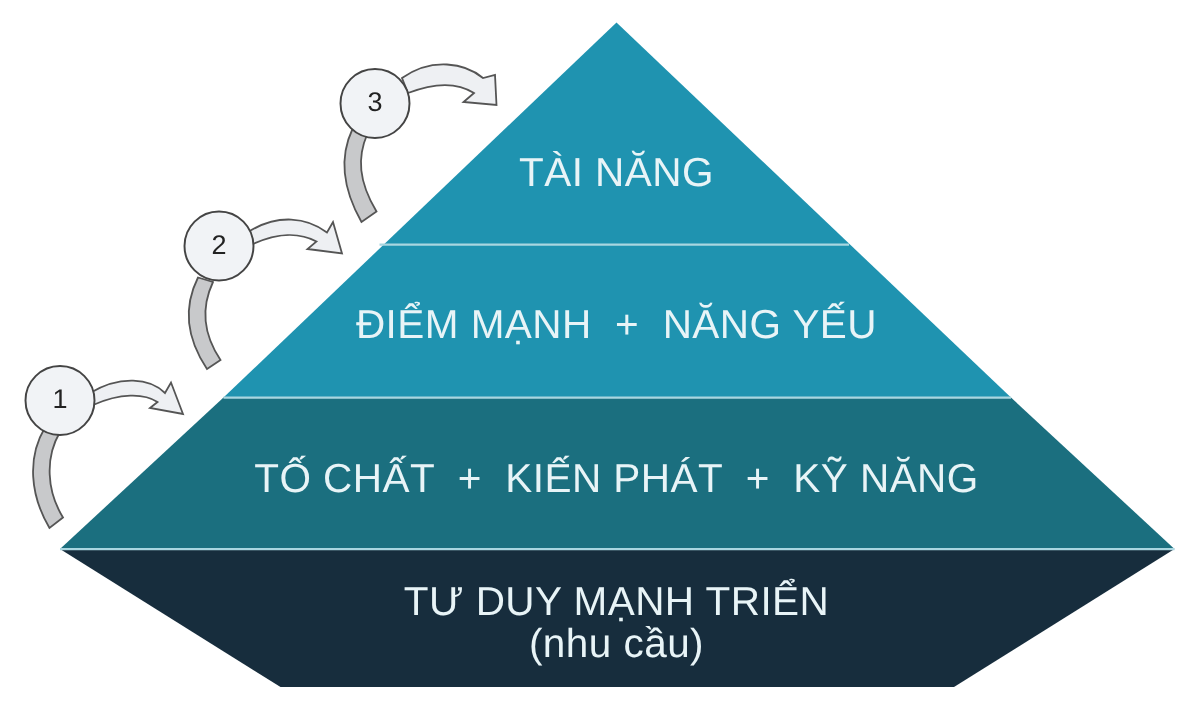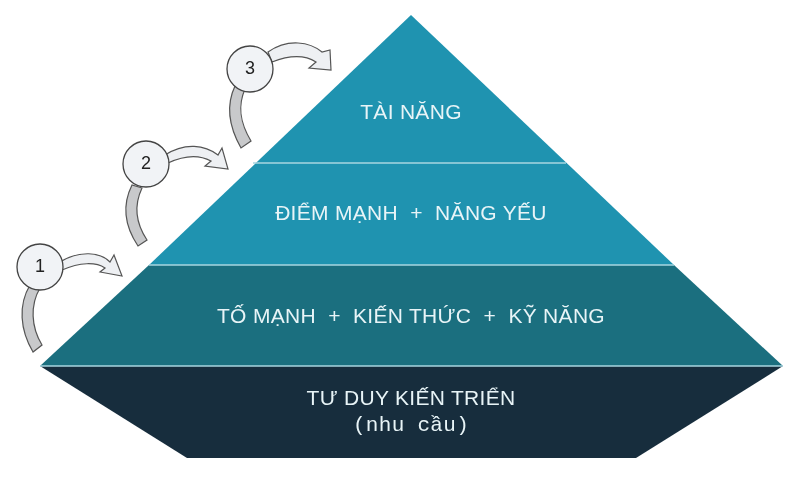--- a/index.html
+++ b/index.html
@@ -1,18 +1,18 @@
 <!DOCTYPE html>
 <html><head>
 <meta charset="utf-8">
 <style>
   html, body { margin:0; padding:0; background:#ffffff; }
   body { width:800px; height:482px; position:relative; overflow:hidden; font-family:"Liberation Sans", sans-serif; }
   svg.diagram { position:absolute; left:0; top:0; }
-  .lbl { position:absolute; color:#e8f4f7; text-align:center; font-size:21px; letter-spacing:0.3px; white-space:pre; }
+  .lbl { position:absolute; color:#e8f4f7; text-align:center; font-size:27px; letter-spacing:0.3px; white-space:pre; }
   .num { position:absolute; font-size:18px; color:#222; text-align:center; width:40px; }
 </style>
 </head>
 <body>
 
 <svg class="diagram" width="800" height="482" viewBox="0 0 800 482">
 
   <polygon points="411,15 149,265 674,265" fill="#1f93b0"></polygon>
 
   <polygon points="149,265 674,265 783,366 40,366" fill="#1b6f7f"></polygon>
@@ -39,15 +39,15 @@
   <circle cx="146" cy="164" r="23" fill="#f1f3f6" stroke="#444" stroke-width="1.3"></circle>
   <circle cx="250" cy="69" r="23" fill="#f1f3f6" stroke="#444" stroke-width="1.3"></circle>
 </svg>
 
 <div class="num" style="left:20px; top:256px;">1</div>
 <div class="num" style="left:126px; top:153px;">2</div>
 <div class="num" style="left:230px; top:58px;">3</div>
 
 <div class="lbl" style="left:311px; width:200px; top:100px;">TÀI NĂNG</div>
 <div class="lbl" style="left:211px; width:400px; top:201px;">ĐIỂM MẠNH  +  NĂNG YẾU</div>
-<div class="lbl" style="left:161px; width:500px; top:304px;">TỐ MẠNH  +  KIẾN THỨC  +  KỸ NĂNG</div>
-<div class="lbl" style="left:261px; width:300px; top:386px;">TƯ DUY KIẾN TRIỂN</div>
-<div class="lbl" style="left:311px; width:200px; top:414px;font-family:Liberation Mono, monospace;">(nhu cầu)</div>
+<div class="lbl" style="left:161px; width:500px; top:304px;">TỐ CHẤT  +  KIẾN PHÁT  +  KỸ NĂNG</div>
+<div class="lbl" style="left:261px; width:300px; top:386px;">TƯ DUY MẠNH TRIỂN</div>
+<div class="lbl" style="left:311px; width:200px; top:414px;">(nhu cầu)</div>
 
 </body></html>

